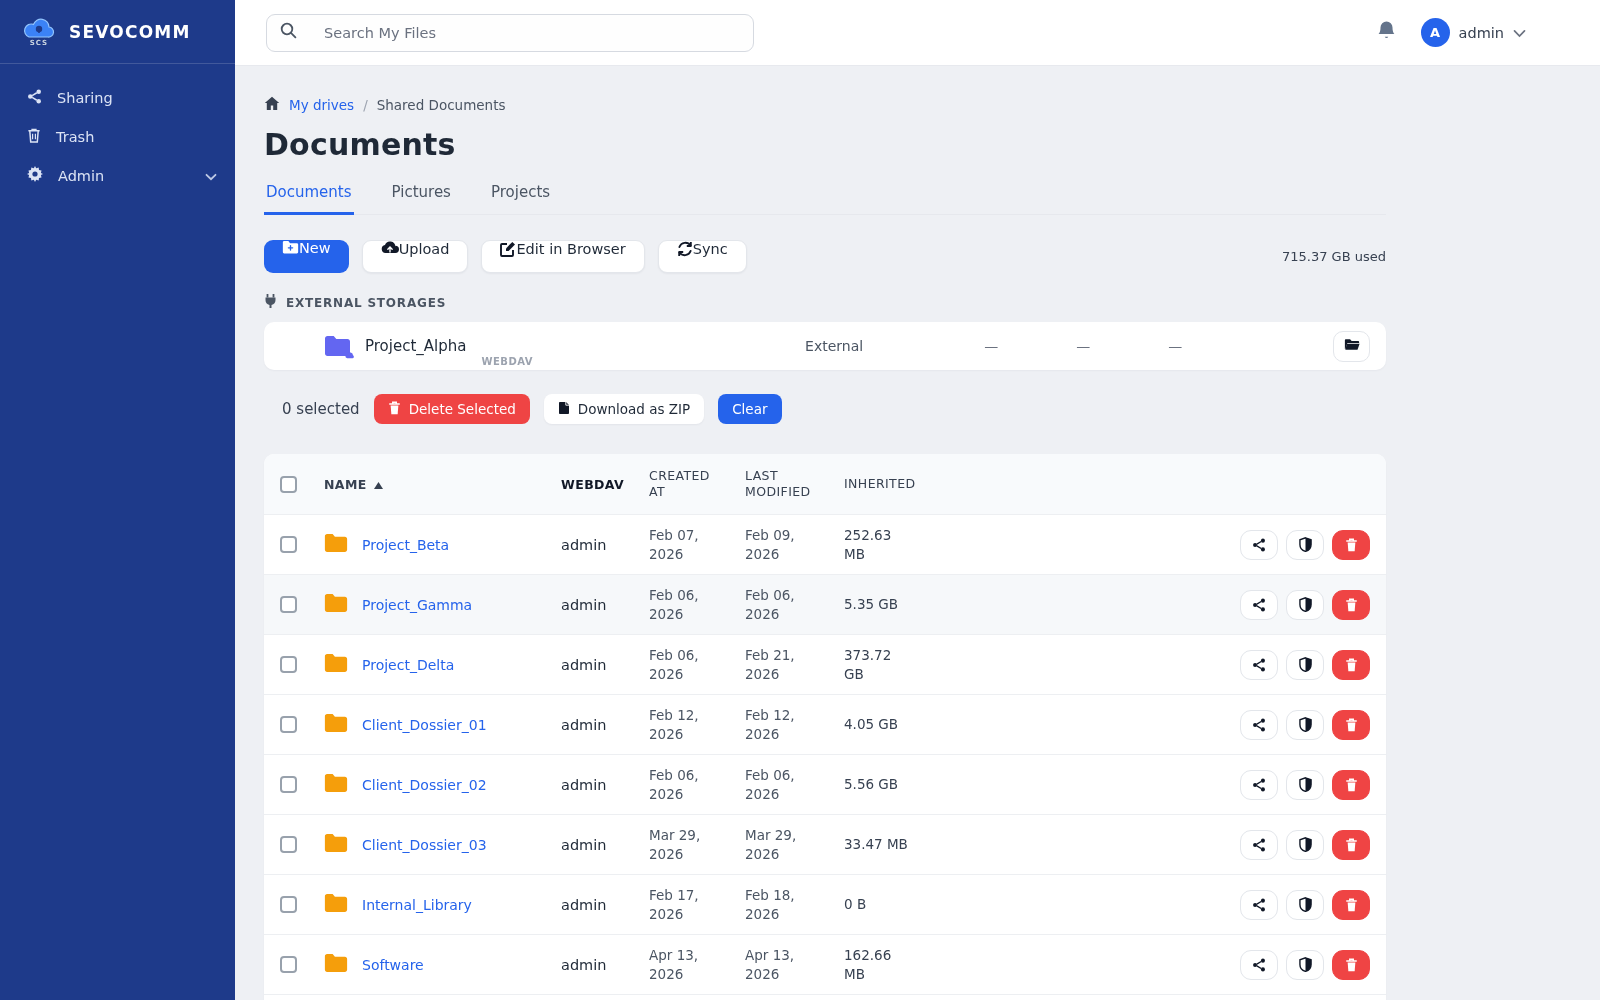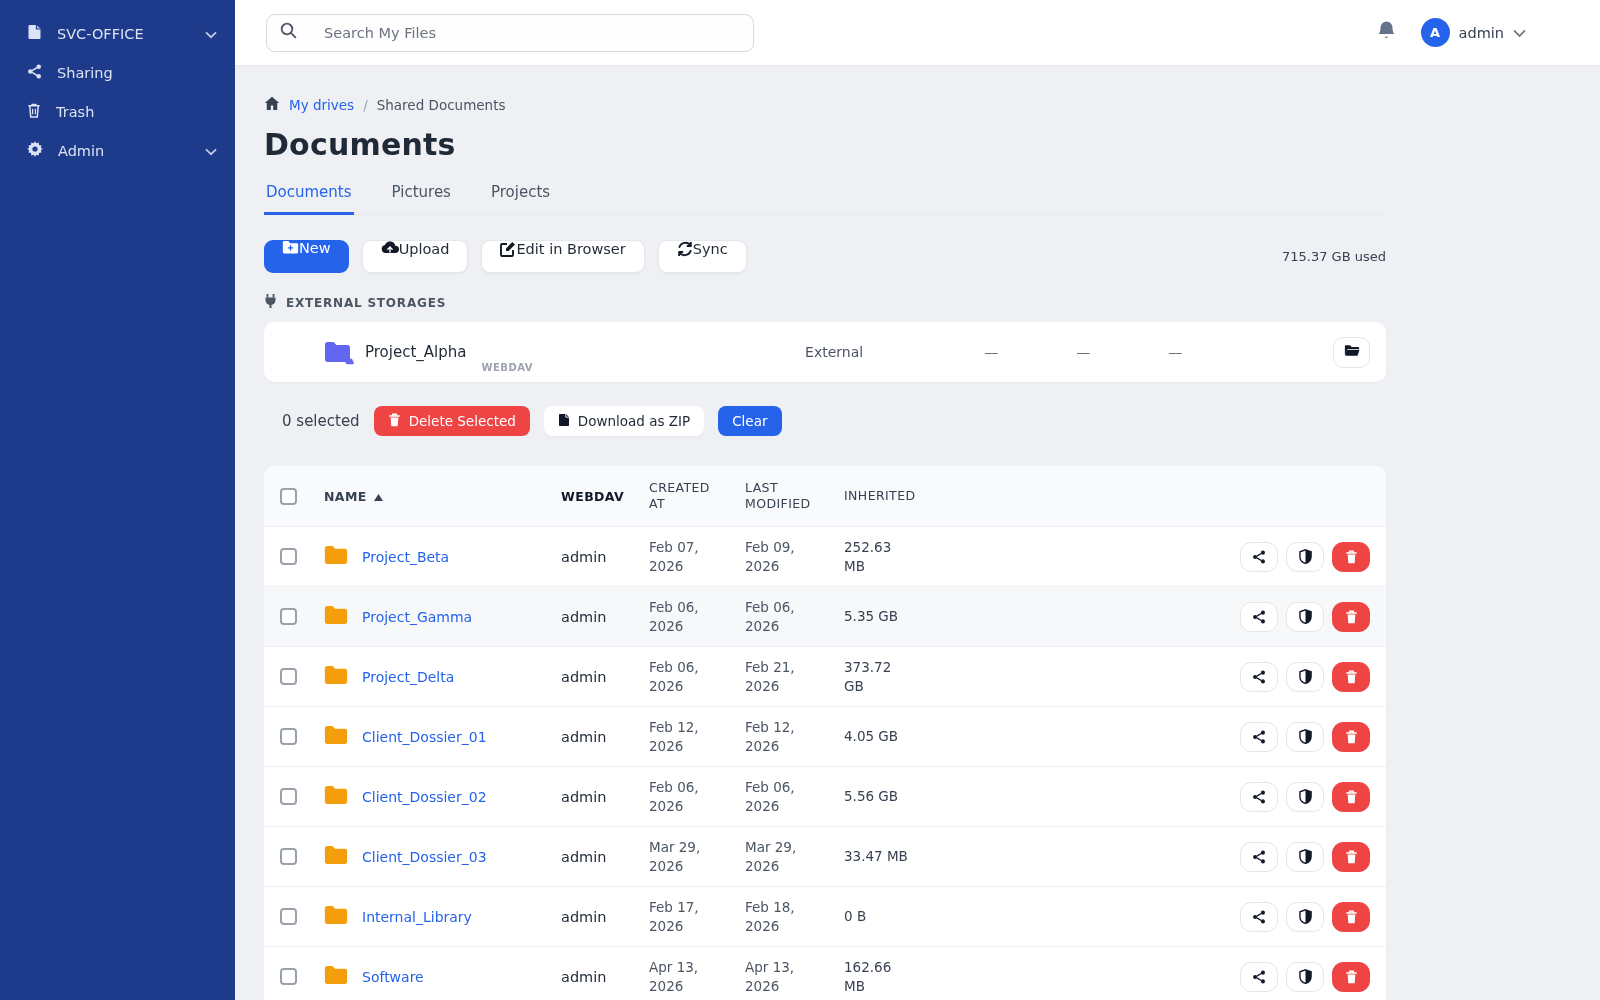--- a/index.html
+++ b/index.html
@@ -46,21 +46,21 @@
   .tab.active { color:#2563eb; font-weight:500; border-bottom:3px solid #2563eb; margin-bottom:-1px; }
 
   .toolbar { margin-top:25px; display:flex; align-items:center; gap:13px; }
   .btn { height:33px; border:none; border-radius:9px; display:inline-flex; align-items:flex-start; padding:0 18px; font-size:14.5px; font-family:inherit; cursor:pointer; }
   .btn-primary { background:#2563eb; color:#fff; }
   .btn-white { background:#fff; border:1px solid #e3e6eb; color:#1f2937; box-shadow:0 1px 2px rgba(16,24,40,.05); }
   .storage-used { margin-left:auto; font-size:13px; color:#374151; }
 
   .ext-label-row { margin-top:20px; display:flex; align-items:center; gap:9px; color:#4b5563; }
   .ext-label { font-size:12px; font-weight:bold; letter-spacing:.8px; }
-  .ext-card { margin-top:10px; background:#fff; border-radius:10px; height:60px; display:flex; align-items:center; padding:0 16px; box-shadow:0 1px 2px rgba(16,24,40,.04); }
+  .ext-card { margin-top:10px; background:#fff; border-radius:10px; height:48px; display:flex; align-items:center; padding:0 16px; box-shadow:0 1px 2px rgba(16,24,40,.04); }
   .ext-folder-wrap { margin-left:44px; position:relative; width:27px; height:22px; }
   .ext-name { margin-left:14px; font-size:15px; color:#1f2937; font-weight:500; }
   .ext-proto { margin-left:15px; font-size:10px; font-weight:bold; letter-spacing:.5px; color:#9ca3af;margin-top:30px; }
   .ext-scope { margin-left:272px; font-size:14px; color:#4b5563; }
   .ext-dash { color:#6b7280; font-size:14px; }
   .ext-dash.d1 { margin-left:121px; } .ext-dash.d2 { margin-left:78px; } .ext-dash.d3 { margin-left:78px; }
   .ext-open-btn { margin-left:auto; width:37px; height:31px; border-radius:10px; background:#fff; border:1px solid #e3e6eb; display:flex; align-items:center; justify-content:center; cursor:pointer; }
 
   .selection-bar { margin-top:24px; display:flex; align-items:center; gap:14px; }
   .sel-count { margin-left:18px; font-size:15px; color:#374151; }
@@ -87,31 +87,32 @@
   .icon-btn { width:38px; height:30px; border-radius:11px; background:#fff; border:1px solid #e3e6eb; display:flex; align-items:center; justify-content:center; cursor:pointer; }
   .icon-btn.danger { background:#ef4444; border-color:#ef4444; }
   .row-partial { height:28px; border-top:1px solid #edeff2; background:#fff; }
 </style>
 </head>
 <body>
 
 <div class="app">
 
   <aside class="sidebar">
+    <div class="logo-row">
+      <div class="logo-badge">
+        <svg width="34" height="24" viewBox="0 0 34 24">
+            <path d="M27 10a8 8 0 0 0-15.5-2.6A6.5 6.5 0 0 0 7 20h19a5 5 0 0 0 1-10z" fill="#3b82f6" stroke="#93c5fd" stroke-width="1.2"></path>
+            <circle cx="17" cy="12" r="3.2" fill="#1e3a8a"></circle>
+            <rect x="16.2" y="12" width="1.6" height="4" fill="#1e3a8a"></rect>
+          </svg>
+        <span class="logo-sub">SCS</span>
+      </div>
+      <span class="brand-name">SEVOCOMM</span>
+    </div>
     <nav class="nav">
-      <div class="nav-item">
-        <span><svg width="15" height="16" viewBox="0 0 14 16">
-              <path d="M1 2c0-.6.4-1 1-1h7l4 4v9c0 .6-.4 1-1 1H2c-.6 0-1-.4-1-1V2z" fill="#dbe3f5"></path>
-              <path d="M9 1v4h4" fill="none" stroke="#1e3a8a" stroke-width="1.2"></path>
-            </svg></span>
-        <span>SVC-OFFICE</span>
-        <span class="nav-chevron"><svg width="12" height="8" viewBox="0 0 12 8">
-              <path d="M1.5 1.8 6 6.2l4.5-4.4" fill="none" stroke="#dbe3f5" stroke-width="1.8" stroke-linecap="round"></path>
-            </svg></span>
-      </div>
       <div class="nav-item">
         <span><svg width="15" height="15" viewBox="0 0 16 16">
               <circle cx="12.5" cy="3" r="2.4" fill="#dbe3f5"></circle>
               <circle cx="3.5" cy="8" r="2.4" fill="#dbe3f5"></circle>
               <circle cx="12.5" cy="13" r="2.4" fill="#dbe3f5"></circle>
               <path d="M5.5 7 10.5 4M5.5 9l5 3" stroke="#dbe3f5" stroke-width="1.6"></path>
             </svg></span>
         <span>Sharing</span>
       </div>
       <div class="nav-item">

